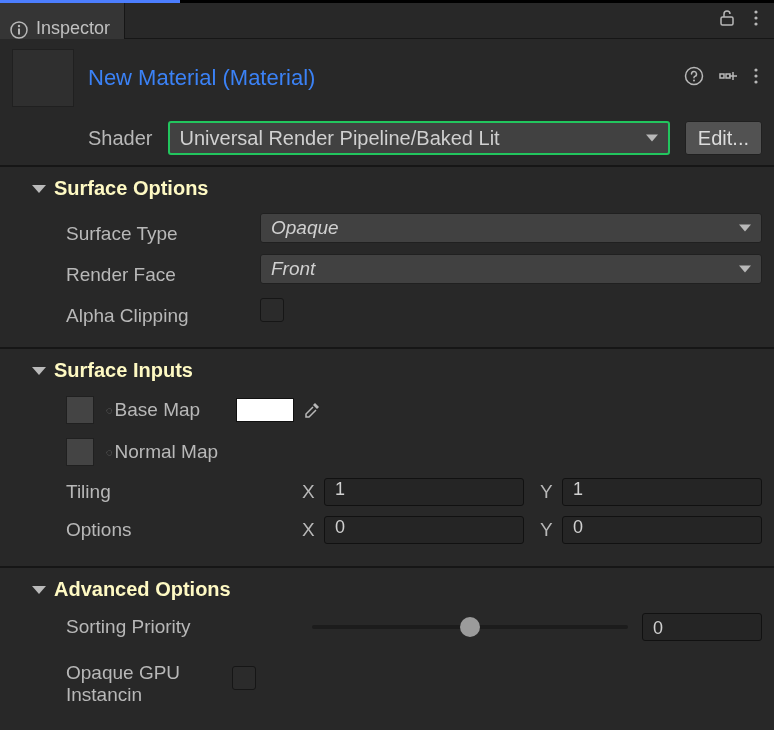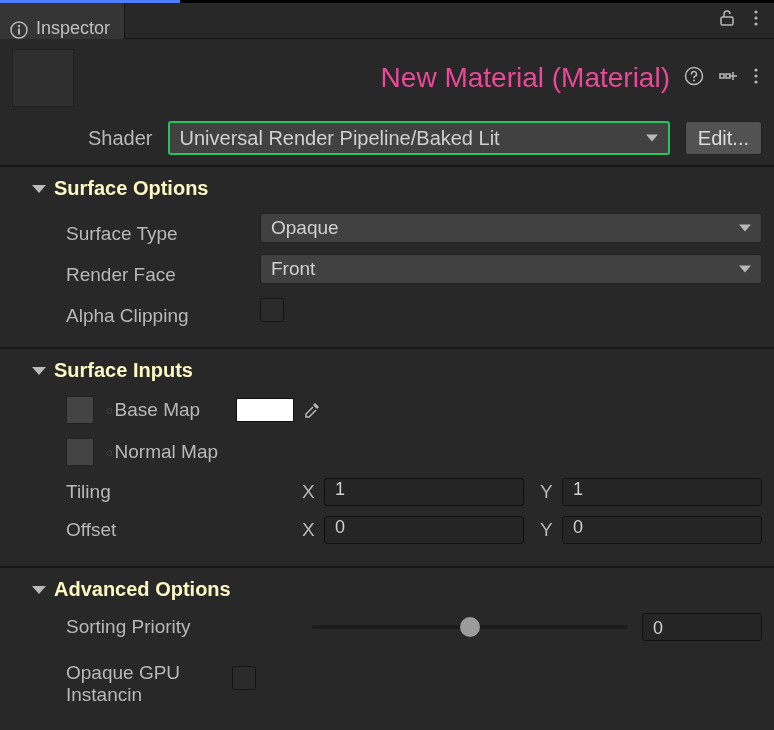--- a/index.html
+++ b/index.html
@@ -45,21 +45,21 @@
     align-items: center;
     gap: 14px;
     margin-bottom: 14px;
   }
   .mat-preview {
     width: 62px;
     height: 58px;
     background: #2f2f2f;
     border: 1px solid #202020;
   }
-  .mat-title { color: #ec4899; font-size: 28px; flex: 1; text-align: right; }
+  .mat-title { color: #3b82f6; font-size: 22px; flex: 1; }
   .title-icons { display: flex; gap: 14px; align-items: center; padding-right: 2px; }
   .shader-row {
     display: flex;
     align-items: center;
     gap: 15px;
     padding-left: 76px;
   }
   .shader-label { color: #b8b8b8; font-size: 20px; }
   .shader-dropdown {
     flex: 1;
@@ -129,20 +129,21 @@
     height: 30px;
     background: #414141;
     border: 1px solid #202020;
     border-radius: 3px;
     display: flex;
     align-items: center;
     padding: 0 10px;
     color: #d0d0d0;
     font-size: 19px;
     position: relative;
+    font-style: italic;
   }
   .dropdown-field .dd-arrow {
     position: absolute; right: 10px; top: 50%; transform: translateY(-50%);
   }
   .dd-arrow {
     width: 0; height: 0;
     border-left: 6px solid transparent;
     border-right: 6px solid transparent;
     border-top: 7px solid #b8b8b8;
   }
@@ -376,21 +377,21 @@
         <div class="num-input">1</div>
       </div>
       <div class="vec-field">
         <span class="axis">Y</span>
         <div class="num-input">1</div>
       </div>
     </div>
   </div>
 
   <div class="vec-row">
-    <span class="vec-label">Offset</span>
+    <span class="vec-label">Options</span>
     <div class="vec-fields">
       <div class="vec-field">
         <span class="axis">X</span>
         <div class="num-input">0</div>
       </div>
       <div class="vec-field">
         <span class="axis">Y</span>
         <div class="num-input">0</div>
       </div>
     </div>

